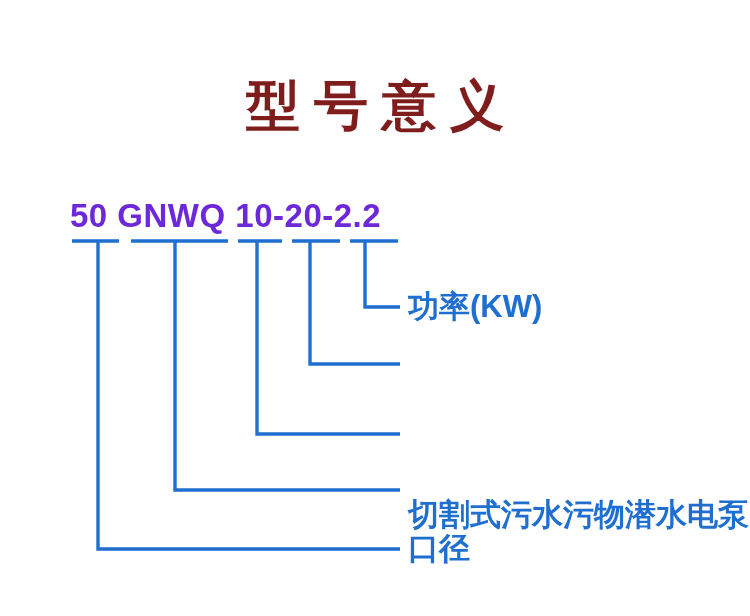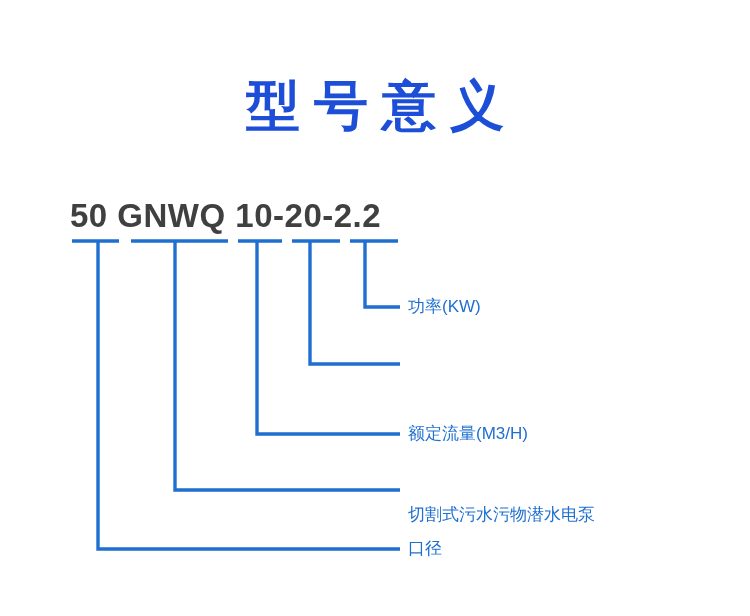--- a/index.html
+++ b/index.html
@@ -31,35 +31,35 @@
   }
   #page-title {
     left: 0;
     top: 74px;
     width: 750px;
     text-align: center;
     font-size: 54px;
     font-weight: bold;
     letter-spacing: 14px;
     text-indent: 14px;
-    color: #1d4ed8;
+    color: #7f1d1d;
     line-height: 62px;
   }
   #model-code {
     left: 70px;
     top: 197px;
     font-size: 33px;
     font-weight: bold;
-    color: #404040;
+    color: #6d28d9;
     letter-spacing: 0.5px;
     line-height: 38px;
   }
   .callout-label {
-    font-size: 17px;
-    font-weight: normal;
+    font-size: 31px;
+    font-weight: bold;
     color: #1f6fd0;
     line-height: 30px;
   }
 </style>
 </head>
 <body>
 
 <div id="diagram-root">
 
   <svg id="diagram-svg" viewBox="0 0 750 616" xmlns="http://www.w3.org/2000/svg">
@@ -79,19 +79,18 @@
       </g>
   </svg>
 
   <div class="ovl" id="page-title">型号意义</div>
 
   <div class="ovl" id="model-code">50 GNWQ 10-20-2.2</div>
 
   <div class="ovl callout-label" style="left:408px; top:292px;">功率(KW)</div>
 
 
-  <div class="ovl callout-label" style="left:408px; top:419px;">额定流量(M3/H)</div>
 
   <div class="ovl callout-label" style="left:408px; top:500px;">切割式污水污物潜水电泵</div>
 
   <div class="ovl callout-label" style="left:408px; top:534px;text-align:right;">口径</div>
 
 </div>
 
 </body></html>

